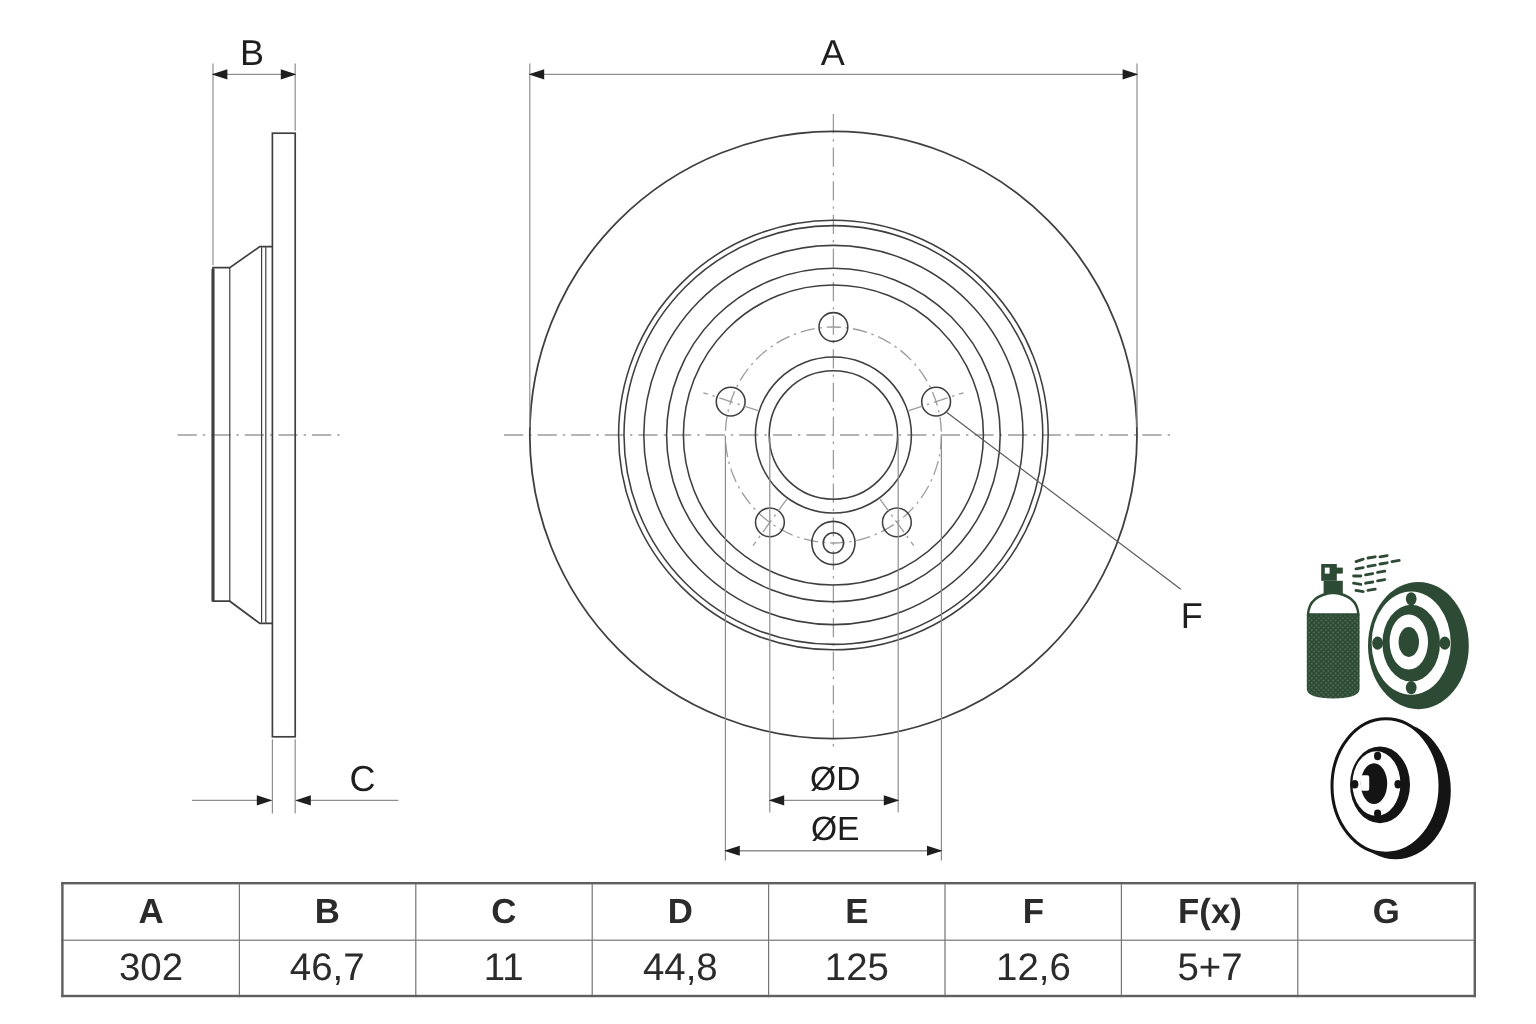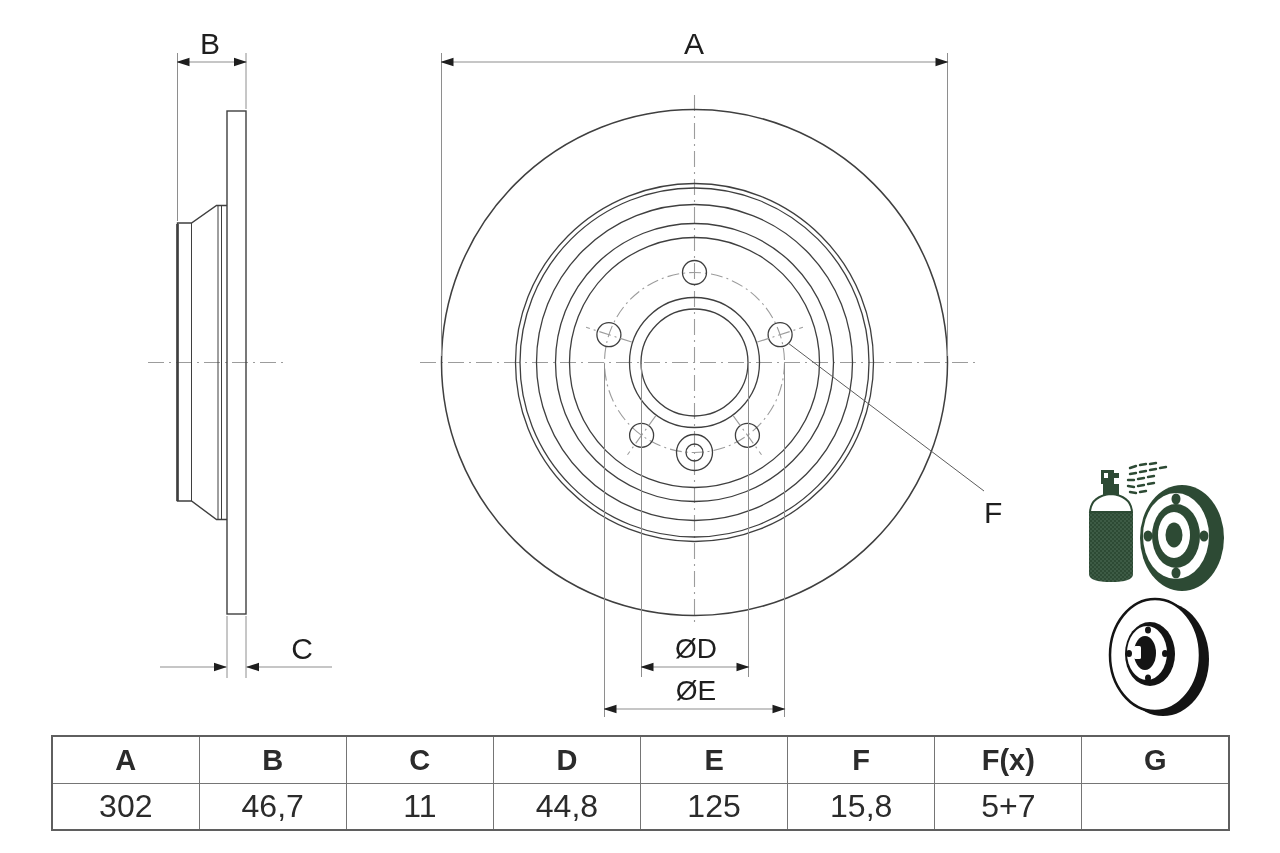--- a/index.html
+++ b/index.html
@@ -182,20 +182,20 @@
     <th>F</th>
     <th>F(x)</th>
     <th>G</th>
   </tr>
   <tr>
     <td>302</td>
     <td>46,7</td>
     <td>11</td>
     <td>44,8</td>
     <td>125</td>
-    <td>15,8</td>
+    <td>12,6</td>
     <td>5+7</td>
     <td></td>
   </tr>
 </tbody>
     </table>
 
 </div>
 
 </body></html>

